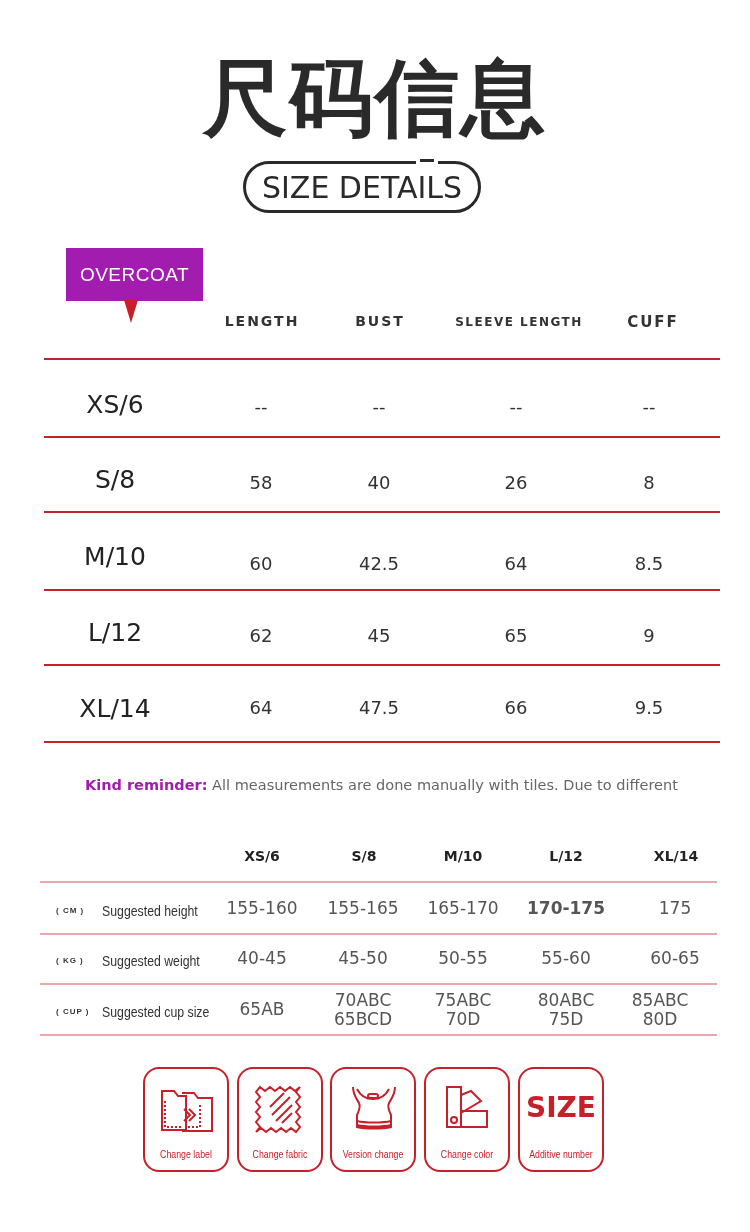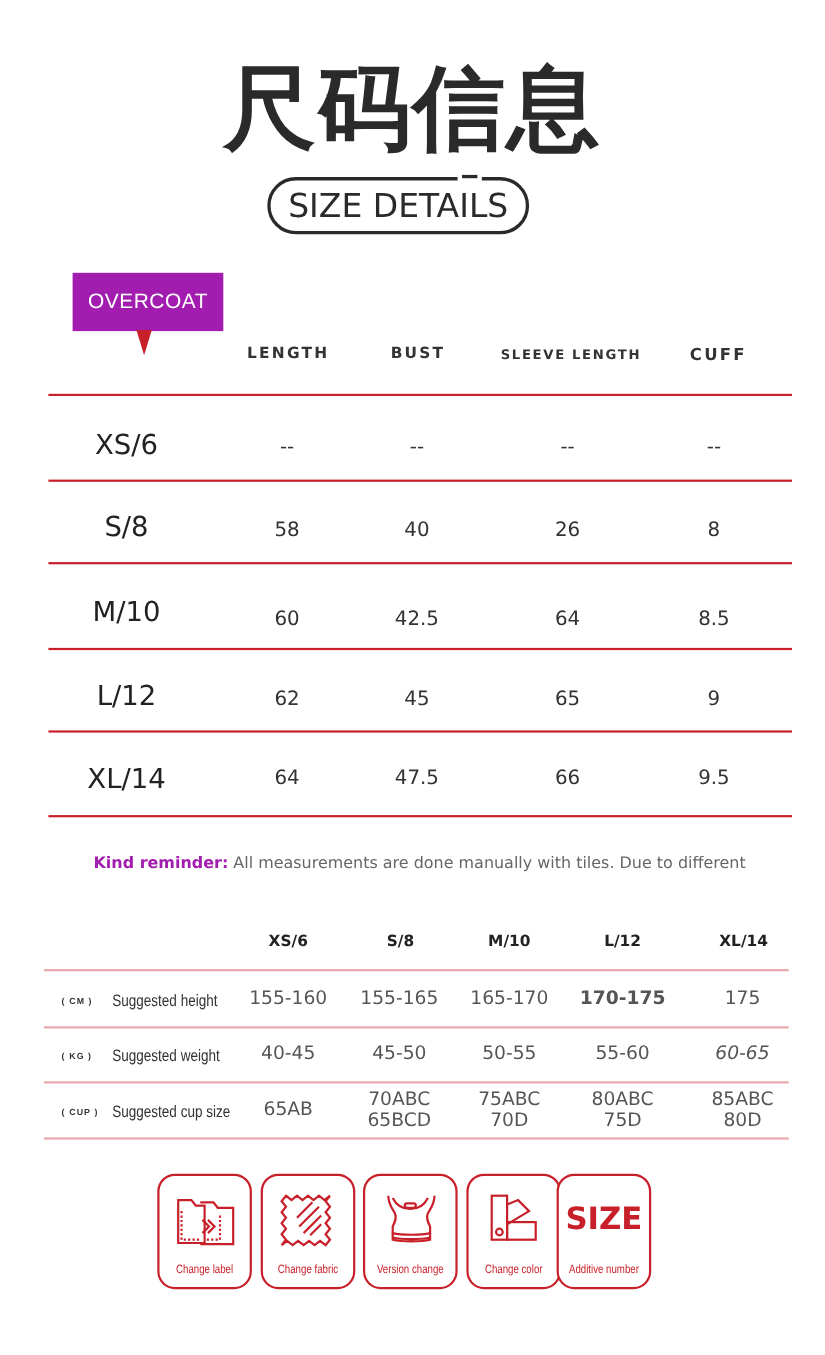--- a/index.html
+++ b/index.html
@@ -205,21 +205,21 @@
     </div>
   <div class="val" style="left:363px; top:958px;">
       <span>45-50</span>
     </div>
   <div class="val" style="left:463px; top:958px;">
       <span>50-55</span>
     </div>
   <div class="val" style="left:566px; top:958px;">
       <span>55-60</span>
     </div>
-  <div class="val" style="left:675px; top:958px;font-style:italic;">
+  <div class="val" style="left:675px; top:958px;">
       <span>60-65</span>
     </div>
 </div>
 
 <div>
   <div class="unit" style="top:1011px;">( CUP )</div>
   <div class="rowlabel" style="top:1011px;">Suggested cup size</div>
   <div class="val" style="left:262px; top:1009px;">
       <span>65AB</span>
     </div>
@@ -228,21 +228,21 @@
       <span>65BCD</span>
     </div>
   <div class="val" style="left:463px; top:1010px;">
       <span>75ABC</span>
       <span>70D</span>
     </div>
   <div class="val" style="left:566px; top:1010px;">
       <span>80ABC</span>
       <span>75D</span>
     </div>
-  <div class="val" style="left:675px; top:1010px;text-align:center;">
+  <div class="val" style="left:660px; top:1010px;text-align:center;">
       <span>85ABC</span>
       <span>80D</span>
     </div>
 </div>
 
 <div class="icon-box" style="left:143px;">
   <svg width="58" height="58" viewBox="0 0 58 58" fill="none" stroke="#c8202a" stroke-width="2">
     <path d="M4 10 h12 l4 5 h8 v34 H4 z"></path>
     <path d="M24 12 h12 l4 5 h14 v33 H24"></path>
     <path d="M7 20 v26 h17" stroke-dasharray="2 2"></path>
@@ -273,16 +273,16 @@
 <div class="icon-box" style="left:424px;">
   <svg width="58" height="58" viewBox="0 0 58 58" fill="none" stroke="#c8202a" stroke-width="2">
     <rect x="8" y="6" width="14" height="40"></rect>
     <circle cx="15" cy="39" r="3"></circle>
     <path d="M22 14 l10 -4 l10 10 l-20 12"></path>
     <rect x="22" y="30" width="26" height="16"></rect>
   </svg>
   <div class="icon-label">Change color</div>
 </div>
 
-<div class="icon-box" style="left:506px;padding-left:32px;">
+<div class="icon-box" style="left:518px;padding-left:32px;">
   <div class="size-word">SIZE</div>
   <div class="icon-label">Additive number</div>
 </div>
 
 </body></html>

